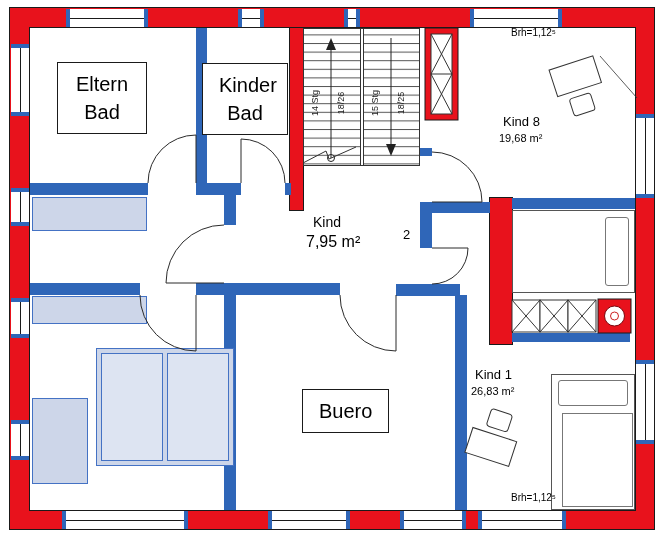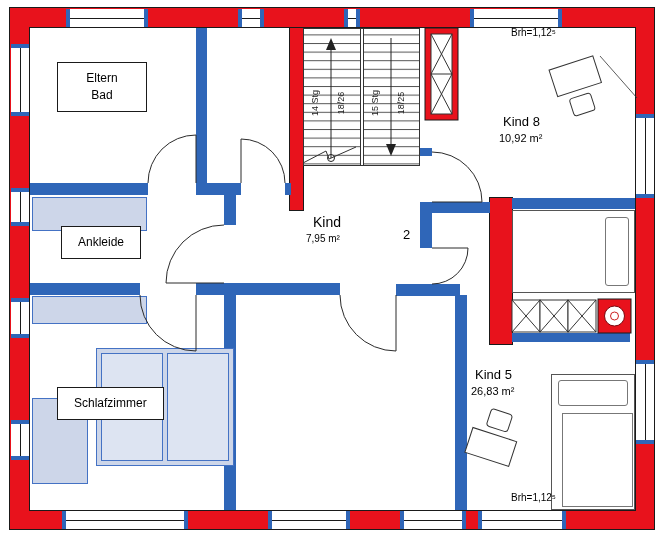--- a/index.html
+++ b/index.html
@@ -18,21 +18,21 @@
          background-position:center;background-repeat:no-repeat;
          border-top:4px solid #2f66b8;border-bottom:4px solid #2f66b8;box-sizing:border-box}
   .win-v.rgt{left:636px}
   .wb{position:absolute;background:#2f66b8;z-index:8}
   .furn{position:absolute;background:#cdd6e9;border:1px solid #4472c4;z-index:10;box-sizing:border-box}
   .matt{position:absolute;background:#dde4f2;border:1px solid #4472c4;box-sizing:border-box}
   .bedw{position:absolute;background:#fff;border:1px solid #555;z-index:10;box-sizing:border-box}
   .bedin{position:absolute;background:#fff;border:1px solid #777;box-sizing:border-box;border-radius:3px}
   svg.lines{position:absolute;left:0;top:0;z-index:20;pointer-events:none}
   .room-label{position:absolute;background:#fff;border:1px solid #1a1a1a;padding:7px 16px;
-              font-size:12px;line-height:1.4;text-align:center;color:#000;z-index:30}
+              font-size:20px;line-height:1.4;text-align:center;color:#000;z-index:30}
   .plain{position:absolute;color:#000;z-index:30;white-space:nowrap}
 </style>
 </head>
 <body>
 
 <div id="plan">
 
   <div class="wr" style="left:10px;top:8px;width:645px;height:20px"></div>
   <div class="wr" style="left:10px;top:510px;width:645px;height:20px"></div>
   <div class="wr" style="left:10px;top:8px;width:20px;height:522px"></div>
@@ -169,26 +169,26 @@
     </g>
     <line x1="600" y1="56" x2="637" y2="98" stroke="#333" stroke-width="0.8"></line>
 
     <g transform="rotate(18 492 440)" fill="#fff" stroke="#333">
       <rect x="470" y="434" width="46" height="26"></rect>
       <rect x="482" y="410" width="22" height="18" rx="3"></rect>
     </g>
   </svg>
 
   <div class="room-label" style="left:57px;top:62px;width:56px">Eltern Bad</div>
-  <div class="room-label" style="left:61px;top:226px">Ankleide</div>
-  <div class="room-label" style="left:57px;top:387px">Schlafzimmer</div>
+  <div class="room-label" style="left:202px;top:63px;width:52px">Kinder Bad</div>
+  <div class="room-label" style="left:302px;top:389px">Buero</div>
 
   <div class="plain" style="left:313px;top:214px;font-size:14px">Kind</div>
-  <div class="plain" style="left:306px;top:233px;font-size:10px">7,95 m²</div>
+  <div class="plain" style="left:306px;top:233px;font-size:16px">7,95 m²</div>
   <div class="plain" style="left:503px;top:114px;font-size:13px">Kind 8</div>
-  <div class="plain" style="left:499px;top:132px;font-size:11px">10,92 m²</div>
-  <div class="plain" style="left:475px;top:367px;font-size:13px">Kind 5</div>
+  <div class="plain" style="left:499px;top:132px;font-size:11px">19,68 m²</div>
+  <div class="plain" style="left:475px;top:367px;font-size:13px">Kind 1</div>
   <div class="plain" style="left:471px;top:385px;font-size:11px">26,83 m²</div>
   <div class="plain" style="left:511px;top:27px;font-size:10px">Brh=1,12⁵</div>
   <div class="plain" style="left:511px;top:492px;font-size:10px">Brh=1,12⁵</div>
   <div class="plain" style="left:403px;top:227px;font-size:13px">2</div>
 
 </div>
 
 </body></html>

